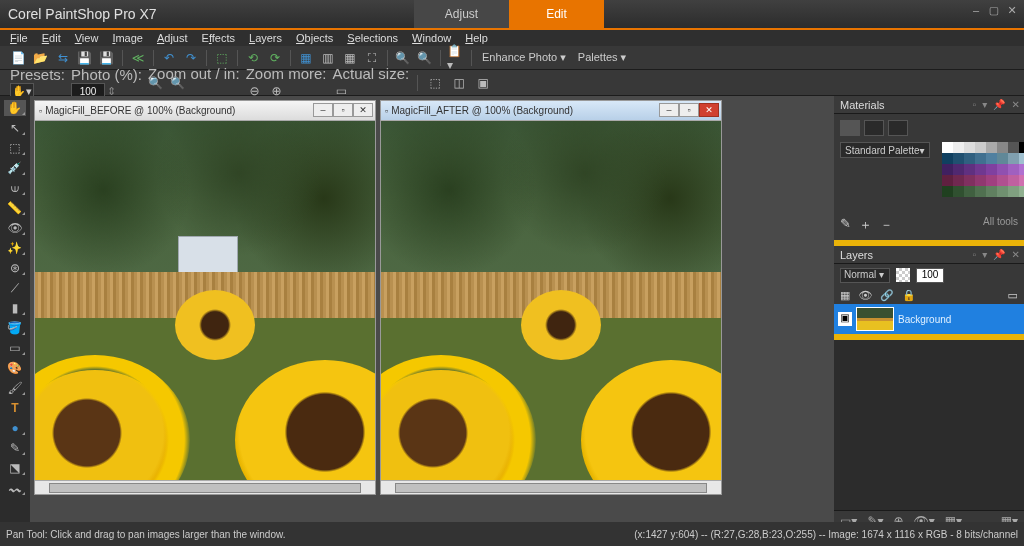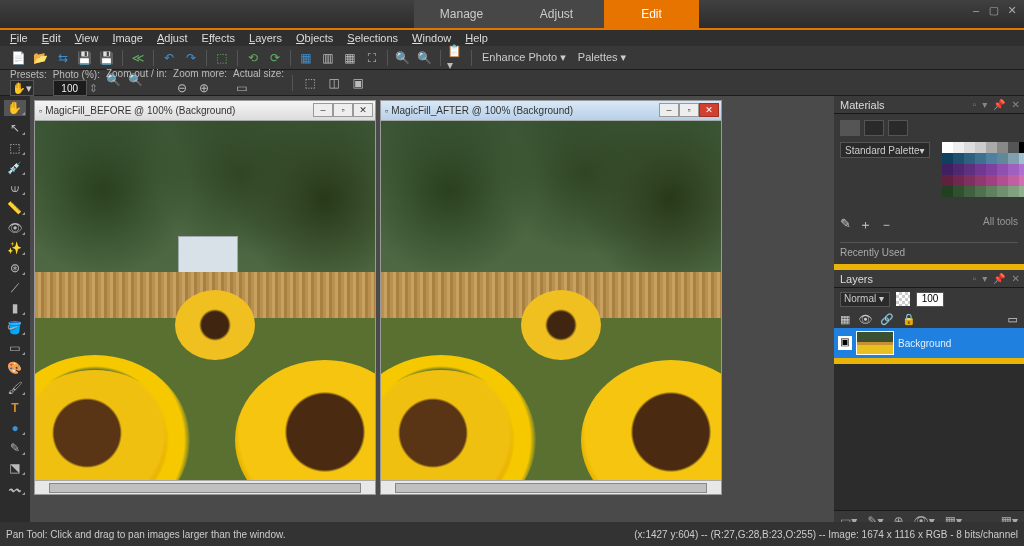--- a/index.html
+++ b/index.html
@@ -21,21 +21,21 @@
 .menubar span u { text-decoration:underline; }
 
 
 .toolbar1 { height:24px; background:#383838; display:flex; align-items:center; padding-left:10px; gap:4px; border-bottom:1px solid #1c1c1c; }
 .tb-btn { width:18px; height:18px; display:flex; align-items:center; justify-content:center; color:#bbb; cursor:pointer; font-size:12px; }
 .tb-sep { width:1px; height:16px; background:#555; margin:0 2px; }
 .tb-label { font-size:11px; color:#ccc; padding:0 4px; cursor:pointer; }
 
 
 .toolbar2 { height:26px; background:#383838; display:flex; align-items:center; padding-left:10px; gap:6px; border-bottom:1px solid #1c1c1c; font-size:11px; color:#ccc; }
-.opt-label { font-size:10px; color:#bbb; }
+.opt-label { font-size:15px; color:#bbb; }
 .zoom-box { width:34px; height:16px; background:#1c1c1c; border:1px solid #555; color:#eee; text-align:center; font-size:10px; display:flex; align-items:center; justify-content:center; }
 .preset-box { width:24px; height:16px; background:#2a2a2a; border:1px solid #555; display:flex; align-items:center; justify-content:center; color:#ccc; }
 
 
 .workspace { display:flex; height:438px; }
 .tool-palette { width:30px; background:#2c2c2c; display:flex; flex-direction:column; align-items:center; padding-top:4px; gap:4px; }
 .tool-btn { width:22px; height:16px; display:flex; align-items:center; justify-content:center; color:#bbb; cursor:pointer; font-size:12px; position:relative; }
 .tool-btn.active { background:#555; }
 .tool-btn .tri { position:absolute; right:1px; bottom:1px; width:0; height:0; border-left:3px solid transparent; border-bottom:3px solid #999; }
 
@@ -95,22 +95,22 @@
 
 .layer-bottombar { height:20px; background:#383838; display:flex; align-items:center; padding:0 6px; gap:10px; color:#aaa; font-size:12px; border-top:1px solid #1a1a1a; position:absolute; bottom:16px; right:0; width:190px; }
 
 
 .statusbar { position:absolute; bottom:0; left:0; right:0; height:24px; background:#333; display:flex; align-items:center; padding:11px 6px; font-size:10px; color:#ccc; justify-content:space-between; }
 </style>
 </head>
 <body>
 
 <div class="titlebar">
+  <span class="app-title">Corel PaintShop Pro X7</span>
   <div class="titlebar-tabs">
-    <div class="titlebar-tab">Manage</div>
     <div class="titlebar-tab">Adjust</div>
     <div class="titlebar-tab active">Edit</div>
   </div>
   <div class="window-controls">
     <span>–</span>
     <span>▢</span>
     <span>✕</span>
   </div>
 </div>
 <div class="titlebar-stripe"></div>
@@ -350,21 +350,20 @@
               <span style="color:#ccc">⇄</span>
             </div>
           </div>
         </div>
         <div class="mat-tools">
           <span>✎</span>
           <span>＋</span>
           <span>－</span>
           <span style="margin-left:auto;font-size:10px;color:#999">All tools</span>
         </div>
-        <div class="mat-recent">Recently Used</div>
       </div>
     </div>
 
     <div class="panel">
       <div class="panel-tab">
         <span>Layers</span>
         <div class="dock-ctrl">
             <span>▫</span>
             <span>▾</span>
             <span>📌</span>

